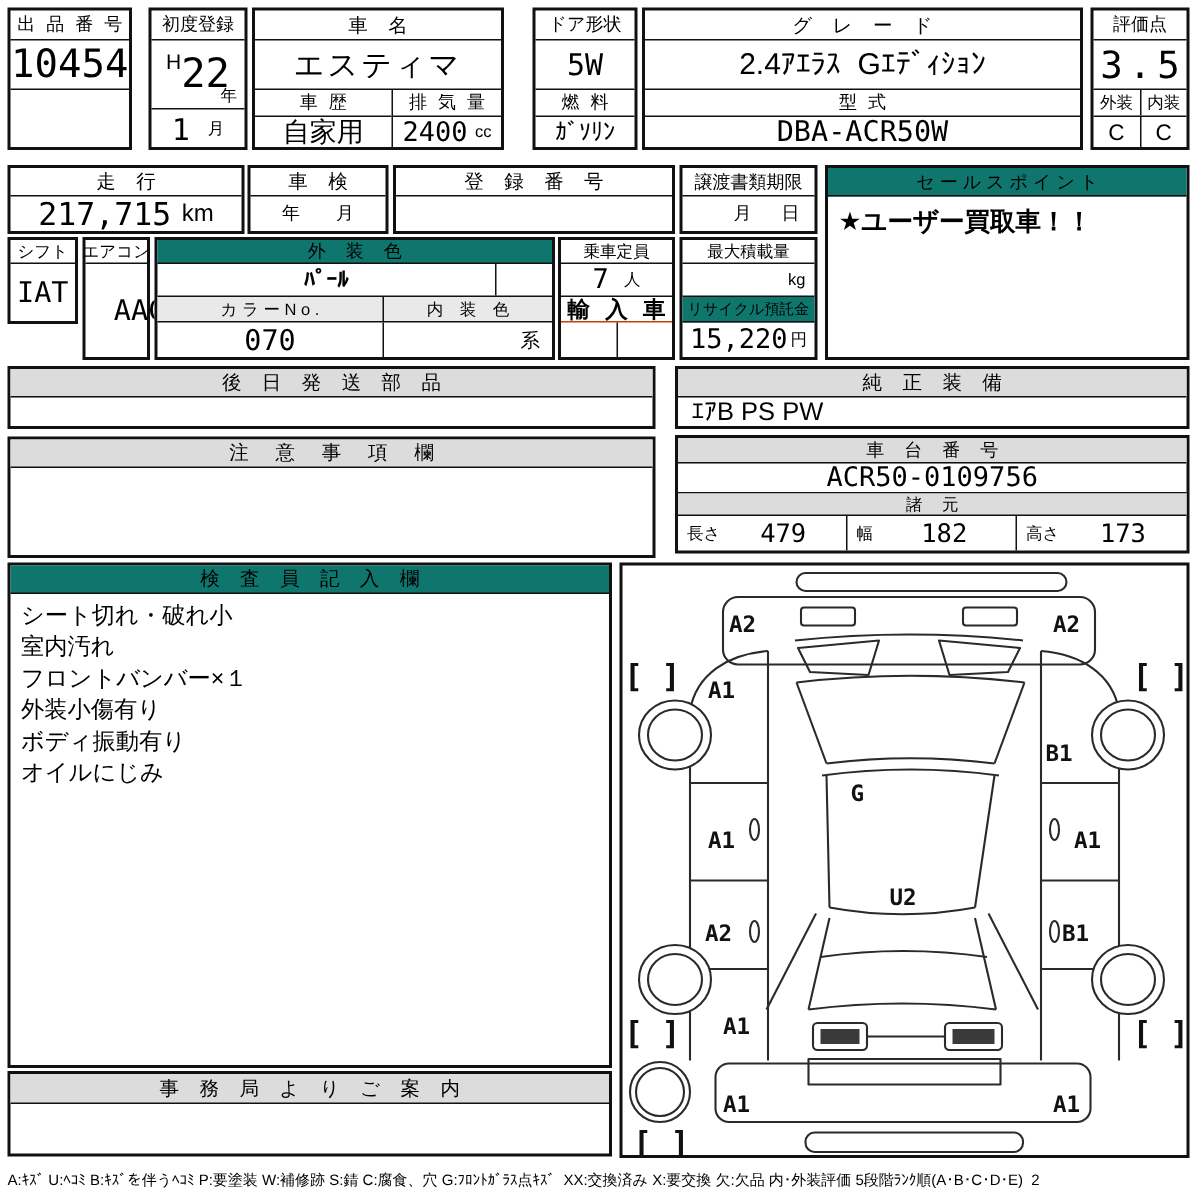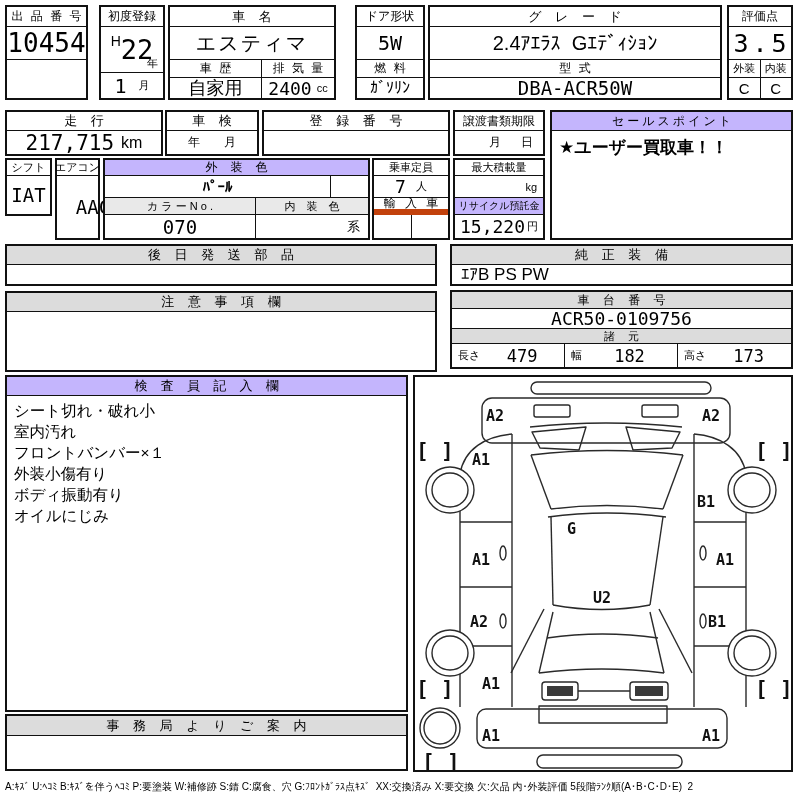--- a/index.html
+++ b/index.html
@@ -4,21 +4,21 @@
 <style>
   html,body{margin:0;padding:0;background:#fff;}
   body{font-family:"Liberation Sans","DejaVu Sans",sans-serif;color:#000;}
   #sheet{position:relative;width:800px;height:800px;background:#fff;overflow:hidden;}
   .box{position:absolute;border:2px solid #111;background:#fff;box-sizing:border-box;display:flex;flex-direction:column;}
   .hd{display:flex;align-items:center;justify-content:center;font-size:13px;border-bottom:1px solid #111;
       letter-spacing:5px;text-indent:5px;white-space:pre;box-sizing:border-box;flex-shrink:0;}
   .hd.s{letter-spacing:2px;text-indent:2px;}
   .hd.t{letter-spacing:0;text-indent:0;text-align:center;}
   .hd.g{background:#dcdcdc;}
-  .hd.g2{background:#c4b5fd;font-family:Liberation Serif, serif;}
+  .hd.g2{background:#0f766e;}
   .v{display:flex;align-items:center;justify-content:center;white-space:pre;box-sizing:border-box;}
   .num{font-family:"DejaVu Sans Mono","Liberation Mono",monospace;}
   .bb{border-bottom:1px solid #111;}
   .br{border-right:1px solid #111;}
   .row{display:flex;box-sizing:border-box;flex-shrink:0;}
   .col{display:flex;flex-direction:column;box-sizing:border-box;}
   .fill{flex:1;min-height:0;}
   .unit{font-size:11px;}
   #legend{position:absolute;left:5px;top:780px;width:790px;font-size:10px;white-space:pre;overflow:hidden;letter-spacing:0;}
   svg text{font-family:"DejaVu Sans Mono","Liberation Mono",monospace;font-weight:bold;fill:#111;}
@@ -146,21 +146,21 @@
       <div class="v num br" style="width:151px;font-size:19px;">070</div>
       <div class="v" style="flex:1;font-size:13px;justify-content:flex-end;padding-right:8px;">系</div>
     </div>
   </div>
 
   <div class="box" style="left:372px;top:158px;width:78px;height:82px;">
     <div class="hd t" style="height:16px;font-size:11px;">乗車定員</div>
     <div class="v bb" style="height:22px;gap:10px;">
       <span class="num" style="font-size:18px;">7</span><span class="unit">人</span>
     </div>
-    <div class="hd bb" style="height:17px;font-size:12px;letter-spacing:3px;text-indent:3px;border-bottom:6px solid #c2410c;">輸 入 車</div>
+    <div class="hd bb" style="height:17px;font-size:15px;letter-spacing:3px;text-indent:3px;border-bottom:1px solid #c2410c;font-weight:bold;">輸 入 車</div>
     <div class="row fill">
       <div class="br" style="flex:1;"></div>
       <div style="flex:1;"></div>
     </div>
   </div>
 
   <div class="box" style="left:453px;top:158px;width:92px;height:82px;">
     <div class="hd t" style="height:16px;font-size:11px;">最大積載量</div>
     <div class="v bb" style="height:22px;font-size:11px;justify-content:flex-end;padding-right:6px;">kg</div>
     <div class="hd g2 t bb" style="height:17px;font-size:10px;">リサイクル預託金</div>
@@ -173,21 +173,21 @@
     <div class="hd g" style="height:19px;">後 日 発 送 部 品</div>
     <div class="fill"></div>
   </div>
 
   <div class="box" style="left:450px;top:244px;width:343px;height:42px;">
     <div class="hd g" style="height:19px;">純 正 装 備</div>
     <div class="v fill" style="justify-content:flex-start;padding-left:9px;font-size:17px;">ｴｱB PS PW</div>
   </div>
 
   <div class="box" style="left:5px;top:291px;width:432px;height:81px;">
-    <div class="hd g" style="height:19px;">注 意 事 項 欄</div>
+    <div class="hd g" style="height:19px;font-family:Liberation Mono, monospace;">注 意 事 項 欄</div>
     <div class="fill"></div>
   </div>
 
   <div class="box" style="left:450px;top:290px;width:343px;height:79px;">
     <div class="hd g" style="height:17px;font-size:12px;">車 台 番 号</div>
     <div class="v num bb" style="height:20px;font-size:18px;">ACR50-0109756</div>
     <div class="hd g" style="height:15px;font-size:11px;">諸 元</div>
     <div class="row fill">
       <div class="v br" style="width:113px;justify-content:flex-start;padding-left:6px;">
         <span style="font-size:11px;">長さ</span>

